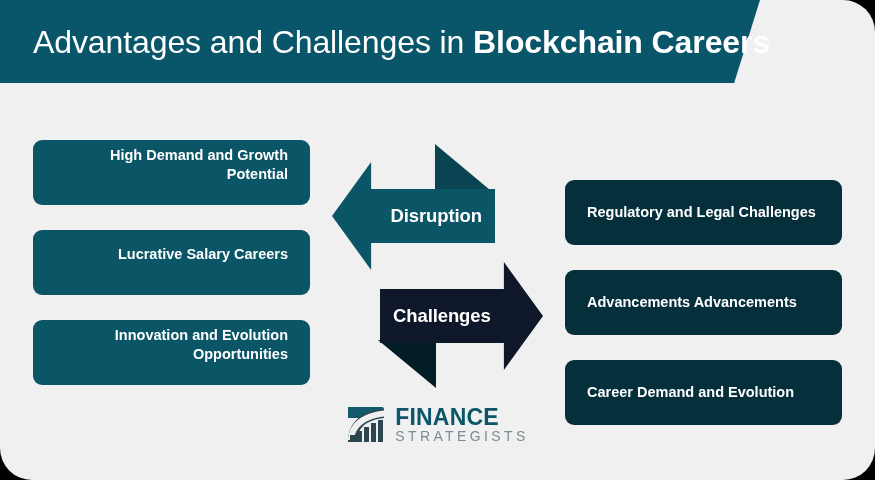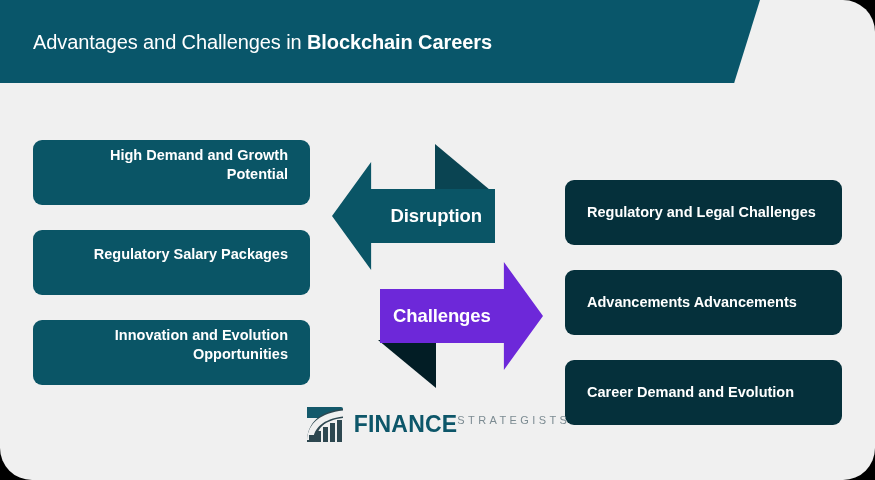--- a/index.html
+++ b/index.html
@@ -43,21 +43,21 @@
     background: #09566a;
     -webkit-clip-path: polygon(0 0, 100% 0, 96.6% 100%, 0 100%);
     clip-path: polygon(0 0, 100% 0, 96.6% 100%, 0 100%);
   }
   .header-title {
     position: absolute;
     left: 33px;
     top: 27px;
     width: 700px;
     color: #ffffff;
-    font-size: 20px;
+    font-size: 32px;
     line-height: 30px;
     letter-spacing: -0.1px;
     font-weight: 400;
     white-space: nowrap;
   }
   .header-title .strong {
     font-weight: 700;
   }
 
   
@@ -149,21 +149,21 @@
     clip-path: polygon(0 50%, 24% 0, 24% 25%, 100% 25%, 100% 75%, 24% 75%, 24% 100%);
     justify-content: flex-end;
     padding-right: 13px;
     box-sizing: border-box;
   }
   .arrow-right {
     left: 50px;
     top: 122px;
     width: 163px;
     height: 108px;
-    background: #6d28d9;
+    background: #0f172a;
     -webkit-clip-path: polygon(100% 50%, 76% 0, 76% 25%, 0 25%, 0 75%, 76% 75%, 76% 100%);
     clip-path: polygon(100% 50%, 76% 0, 76% 25%, 0 25%, 0 75%, 76% 75%, 76% 100%);
     justify-content: flex-start;
     padding-left: 13px;
     box-sizing: border-box;
     text-align: center;
   }
 
   
   .logo {
@@ -172,33 +172,33 @@
     top: 404px;
     width: 875px;
     display: flex;
     justify-content: center;
     align-items: center;
     gap: 9px;
   }
   .logo-mark { display: block; }
   .logo-words {
     display: flex;
-    flex-direction: row;
+    flex-direction: column;
     justify-content: center;
   }
   .logo-finance {
     color: #0d5669;
     font-size: 23px;
     font-weight: 700;
     line-height: 23px;
     letter-spacing: 0.2px;
   }
   .logo-strategists {
     color: #7c8b92;
-    font-size: 11px;
+    font-size: 14px;
     font-weight: 400;
     line-height: 13px;
     letter-spacing: 3.4px;
     margin-top: 1px;
   }
 </style>
 </head>
 <body>
 
 <div id="infographic">
@@ -206,21 +206,21 @@
   <div class="surface"></div>
 
   <div class="header-band"></div>
   <div class="header-title"><span>Advantages and Challenges in </span><span class="strong">Blockchain Careers</span></div>
 
   <div class="col col-left">
     <div class="pill pill-left">
       <span>High Demand and Growth Potential</span>
     </div>
     <div class="pill pill-left">
-      <span>Regulatory Salary Packages</span>
+      <span>Lucrative Salary Careers</span>
     </div>
     <div class="pill pill-left">
       <span>Innovation and Evolution Opportunities</span>
     </div>
   </div>
 
   <div class="col col-right">
     <div class="pill pill-right">
       <span>Regulatory and Legal Challenges</span>
     </div>

